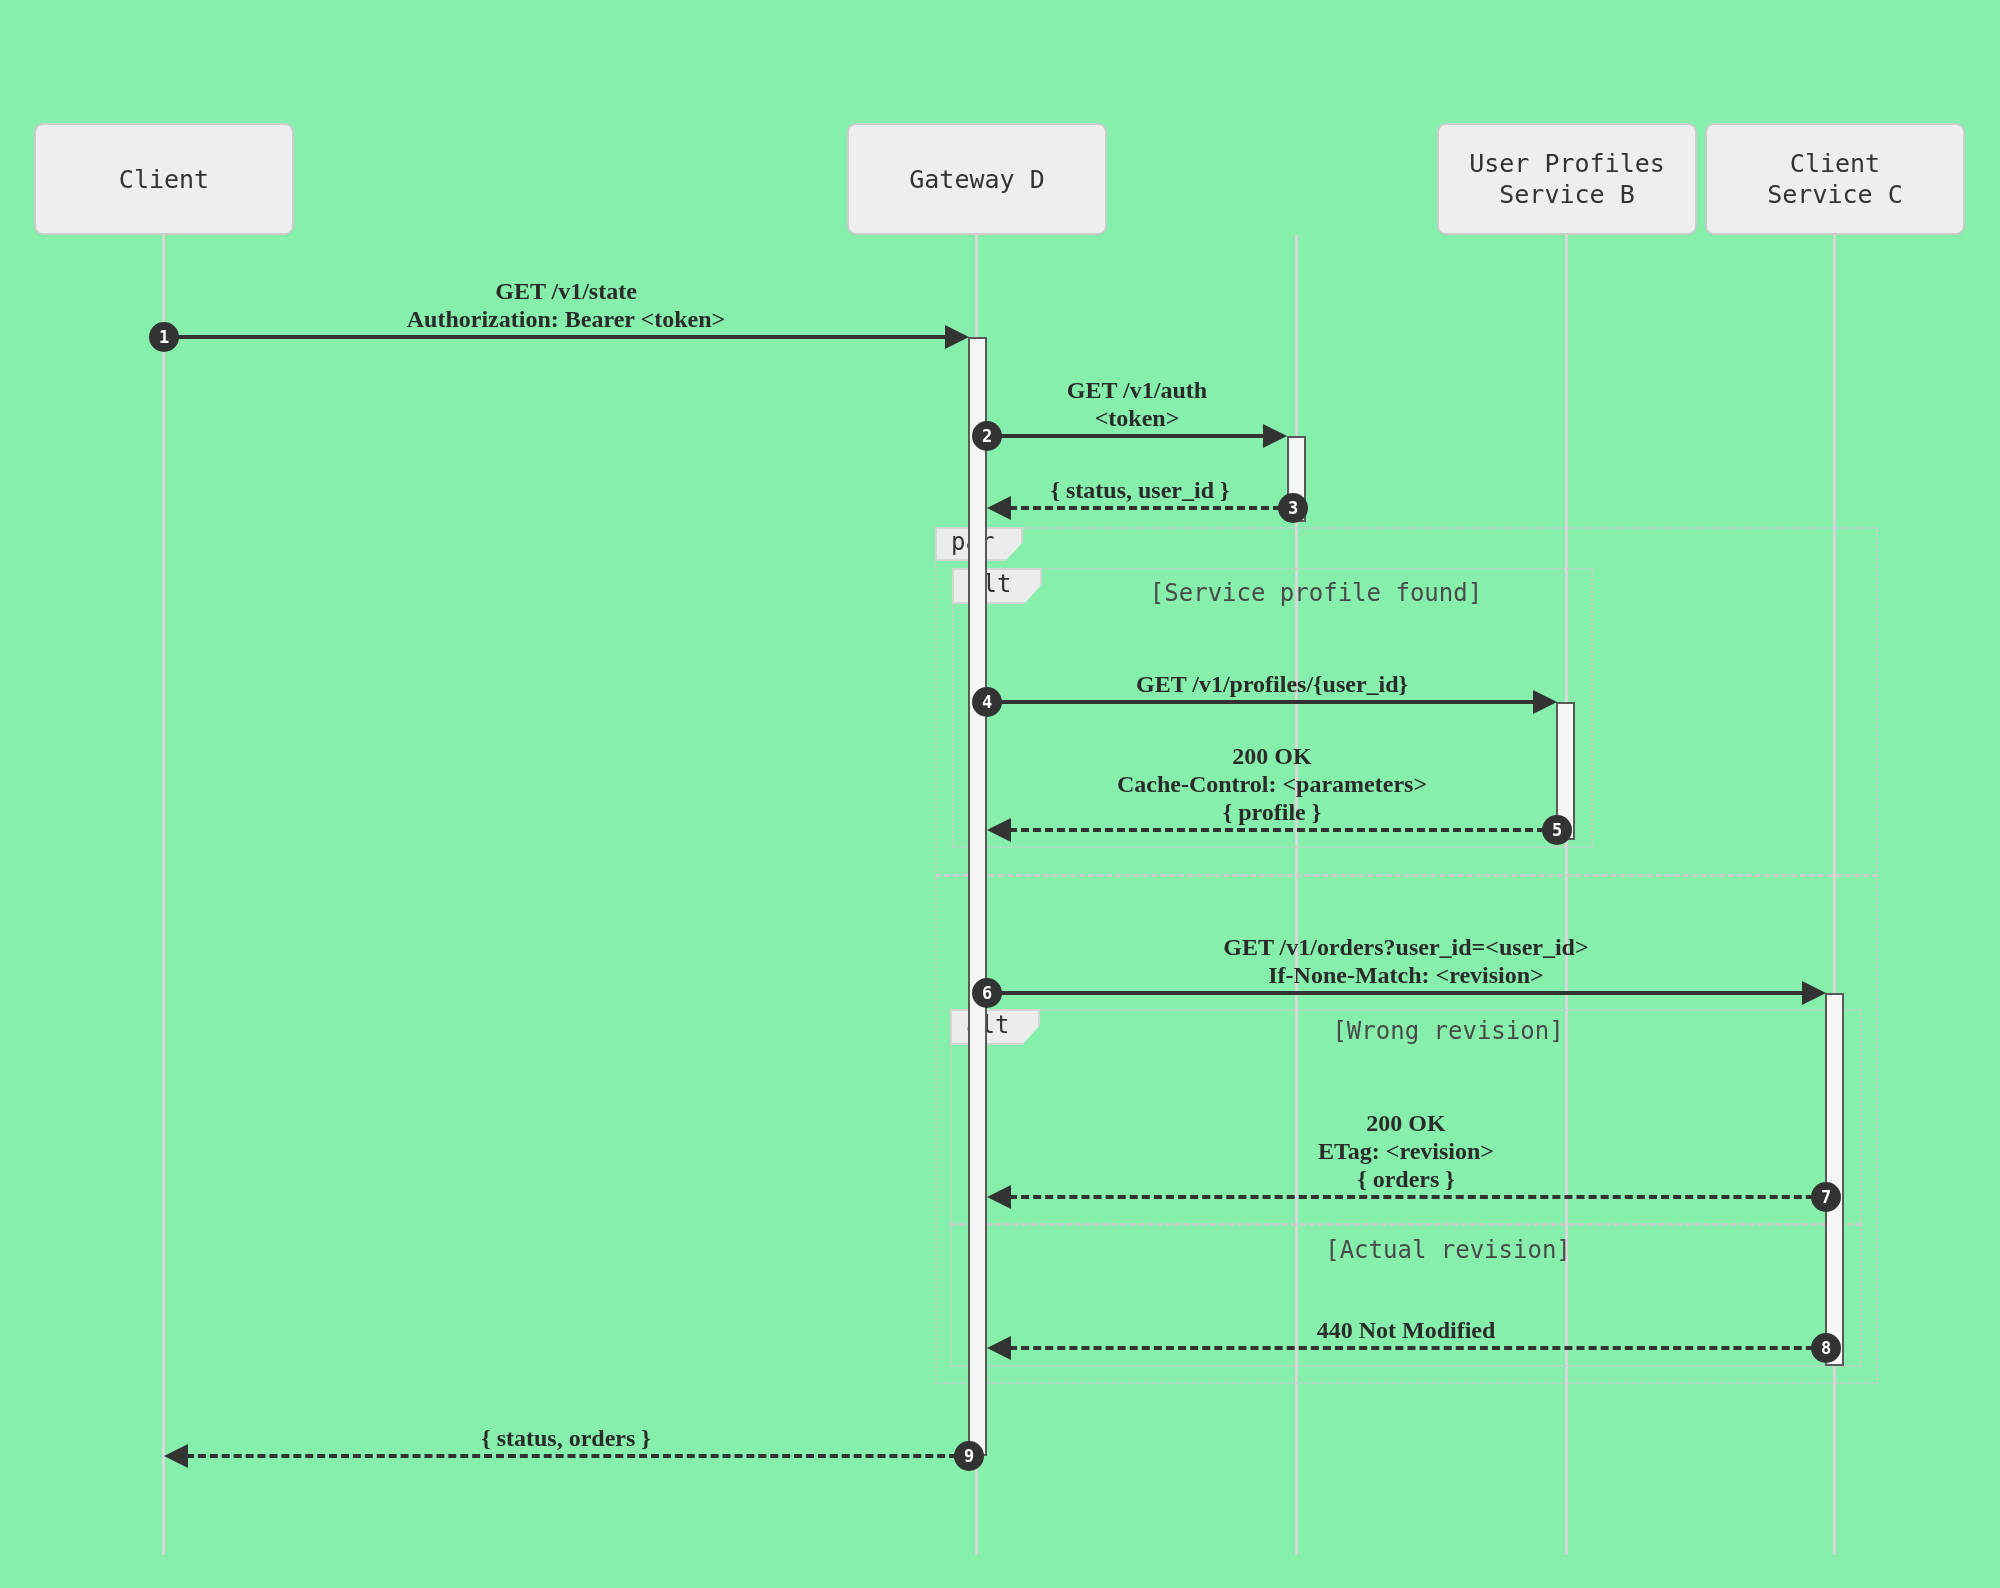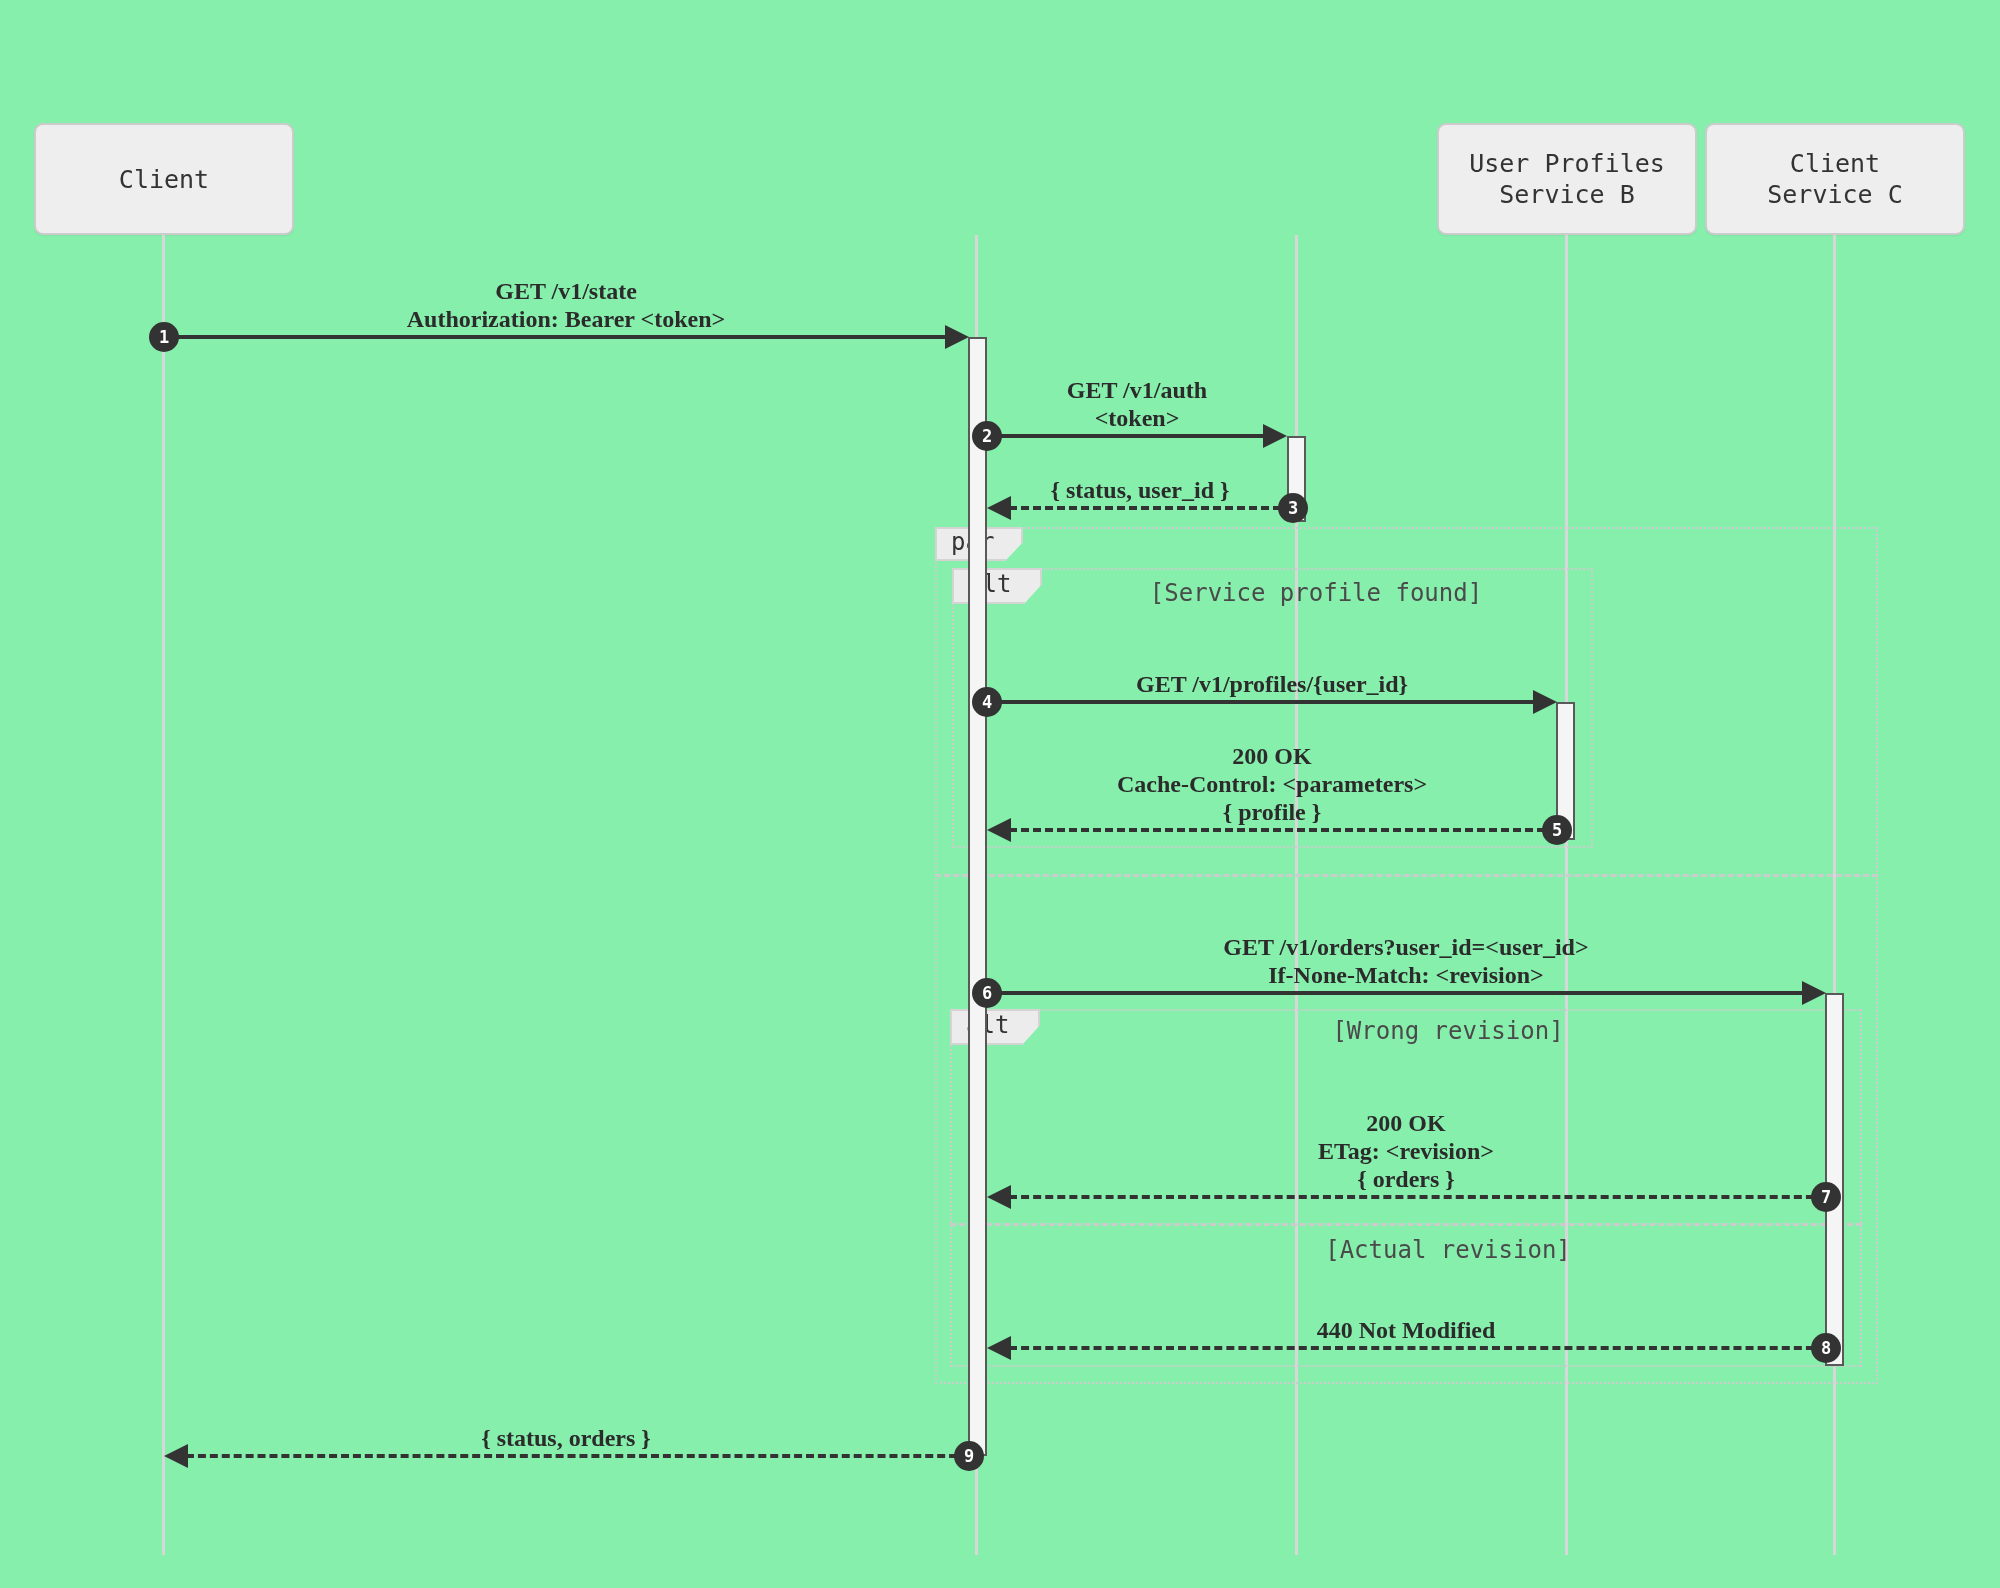--- a/index.html
+++ b/index.html
@@ -42,20 +42,23 @@
 <div id="canvas">
 
   <div class="lifeline" style="left:162px"></div>
   <div class="lifeline" style="left:975px"></div>
   <div class="lifeline" style="left:1295px"></div>
   <div class="lifeline" style="left:1565px"></div>
   <div class="lifeline" style="left:1833px"></div>
 
   <div class="actor-box" style="left:34px;top:123px">
     <div class="actor-label">Client</div>
+  </div>
+  <div class="actor-box" style="left:847px;top:123px">
+    <div class="actor-label">Gateway D</div>
   </div>
   <div class="actor-box" style="left:1437px;top:123px">
     <div class="actor-label">User Profiles
 Service B</div>
   </div>
   <div class="actor-box" style="left:1705px;top:123px">
     <div class="actor-label">Client
 Service C</div>
   </div>
 

